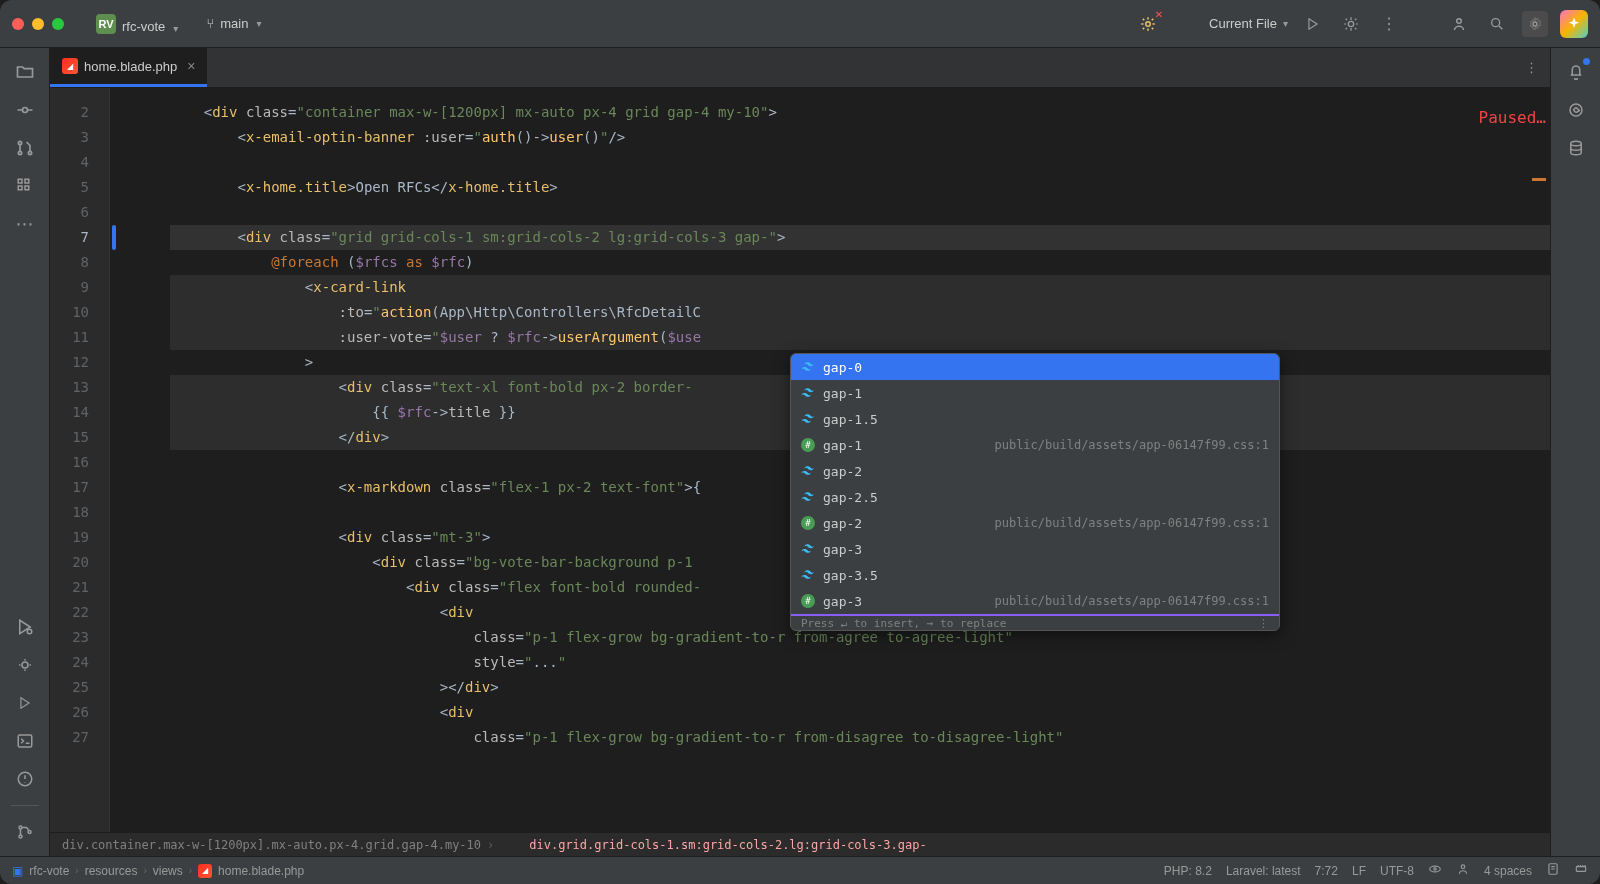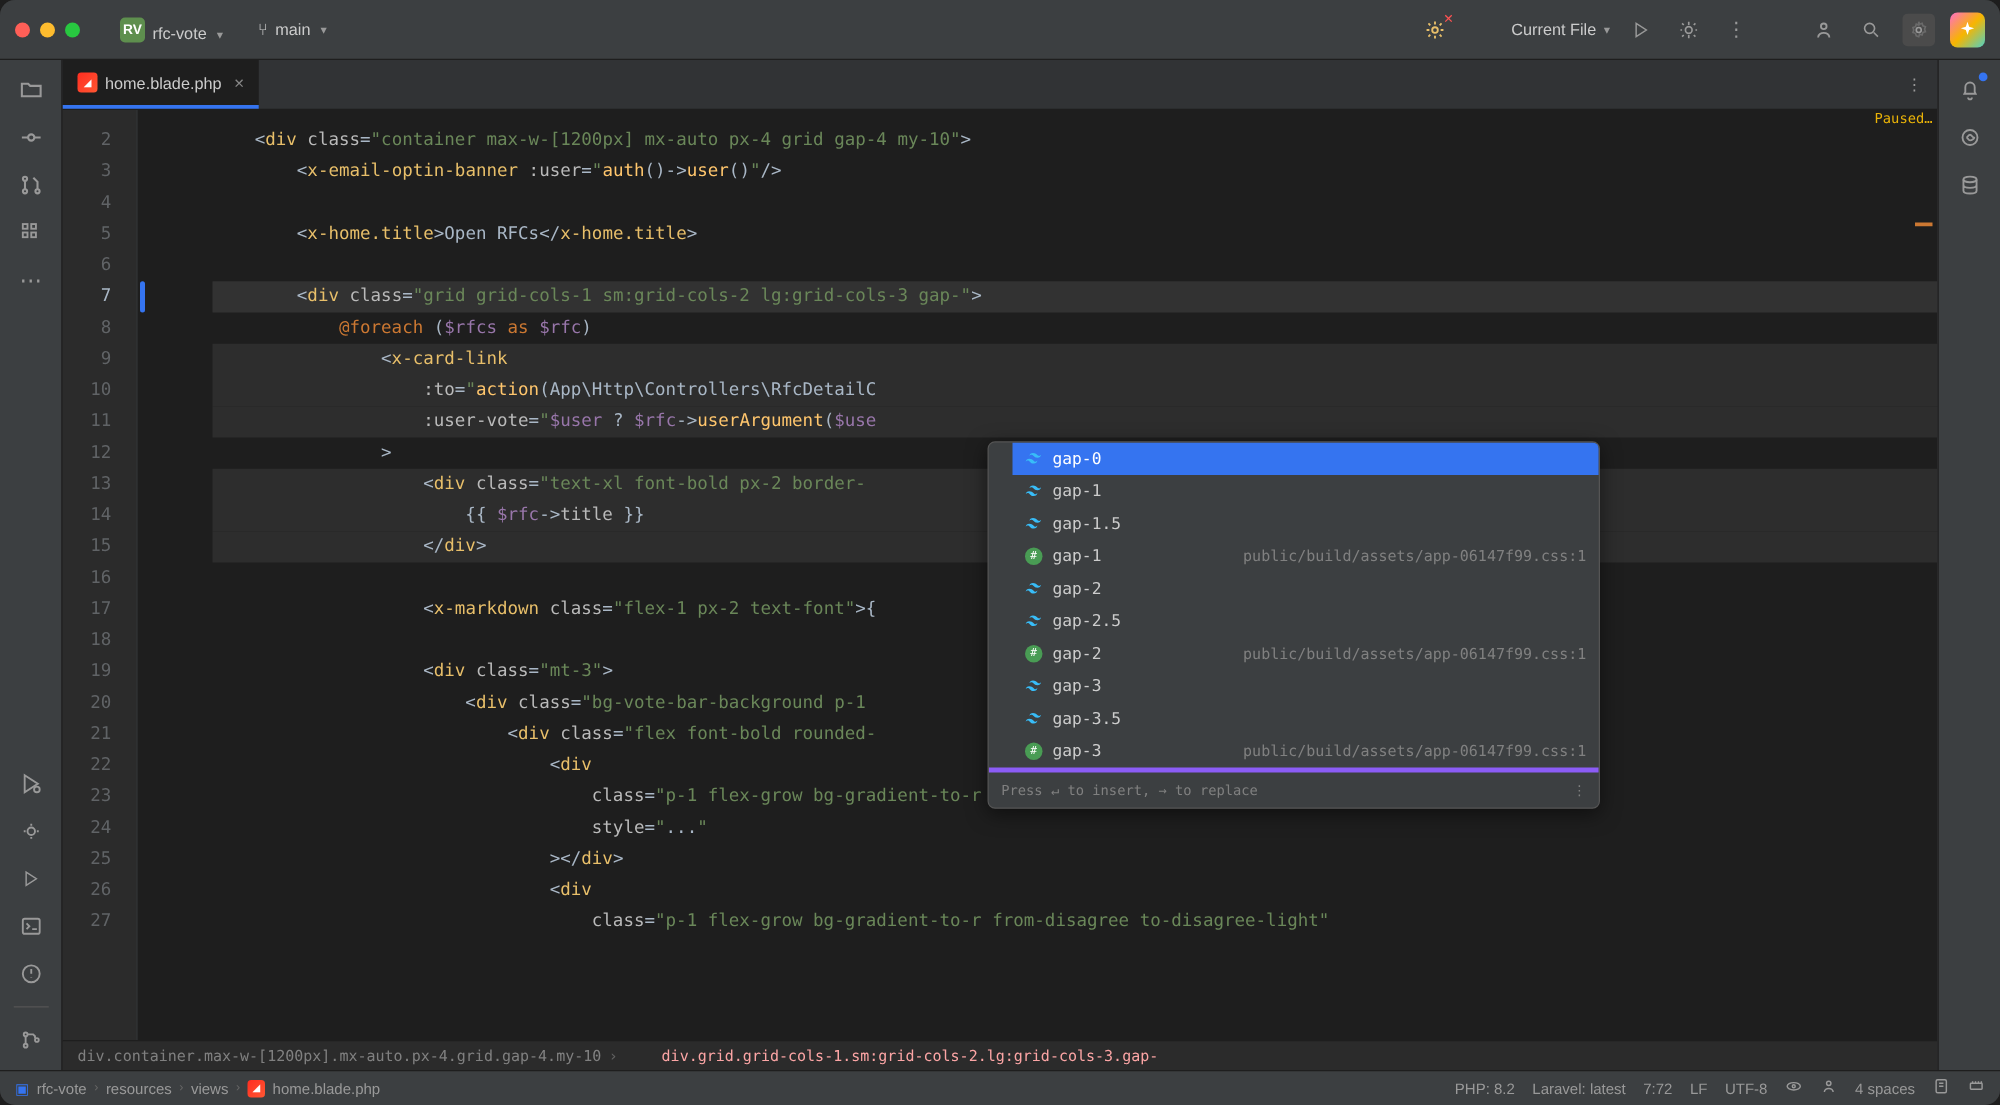--- a/index.html
+++ b/index.html
@@ -134,52 +134,52 @@
 }
 .autocomplete {
   position: absolute; top: 265px; left: 740px;
   width: 490px; background: #3c3f41; border: 1px solid #555;
   border-radius: 6px; box-shadow: 0 4px 16px rgba(0,0,0,0.5);
   overflow: hidden; z-index: 10;
   font-family: "Menlo", monospace; font-size: 13px;
 }
 .ac-item {
   display: flex; align-items: center; height: 26px; padding: 3px 10px;
-  gap: 8px; color: #ccc; margin-left: 19px;
+  gap: 8px; color: #ccc;
 }
 .ac-item.selected { background: #3574f0; color: #fff; }
 .ac-tw-icon {
   width: 14px; height: 14px; position: relative;
   display: flex; align-items: center; justify-content: center;
 }
 .ac-tw-icon svg { width: 14px; height: 10px; }
 .ac-css-icon {
   width: 14px; height: 14px; border-radius: 50%;
   background: #499c54; color: #fff; font-size: 9px;
   display: flex; align-items: center; justify-content: center;
 }
 .ac-label { flex: 1; }
 .ac-hint { color: #808080; font-size: 12px; }
 .ac-footer {
-  height: 32px; border-top: 4px solid #8b5cf6;
+  height: 16px; border-top: 2px solid #8b5cf6;
   display: flex; align-items: center; padding: 0 10px;
   font-size: 11px; color: #808080;
   justify-content: space-between;
 }
 .statusbar {
   height: 28px; background: #3c3f41; border-top: 1px solid #1e1e1e;
   display: flex; align-items: center; padding: 0 12px; gap: 14px;
   font-size: 12px; color: #999;
 }
 .status-path { display: flex; align-items: center; gap: 6px; }
 .sb-chev { color: #666; font-size: 10px; }
 .status-right { margin-left: auto; display: flex; gap: 14px; align-items: center; }
 .paused-pill {
-  position: absolute; right: 4px; top: 0;
-  color: #eab308; font-size: 11px;
+  position: absolute; right: 4px; top: 20px;
+  color: #ef4444; font-size: 16px;
 }
 .error-stripe {
   position: absolute; right: 4px; top: 90px;
   width: 14px; height: 3px; background: #cc7832;
 }
 .blade-icon {
   width: 16px; height: 16px; border-radius: 3px;
   background: linear-gradient(135deg, #ff2d20, #ff5733);
   display: inline-flex; align-items: center; justify-content: center;
   font-size: 8px; color: #fff;

